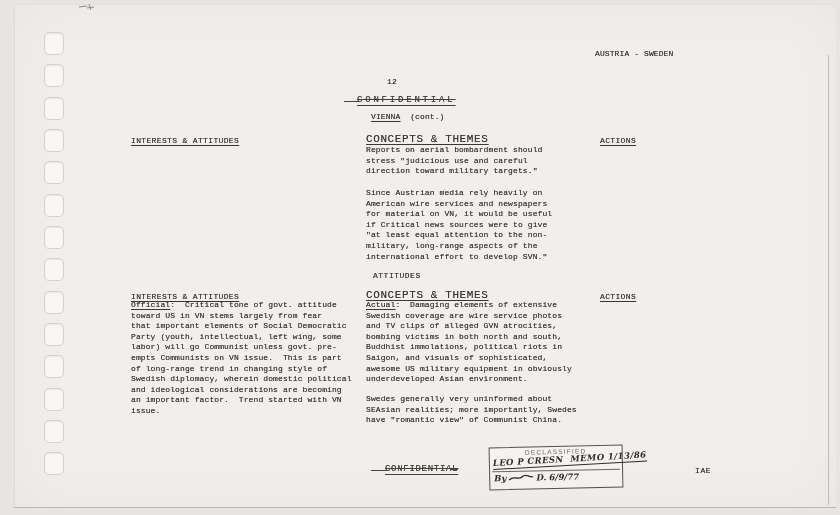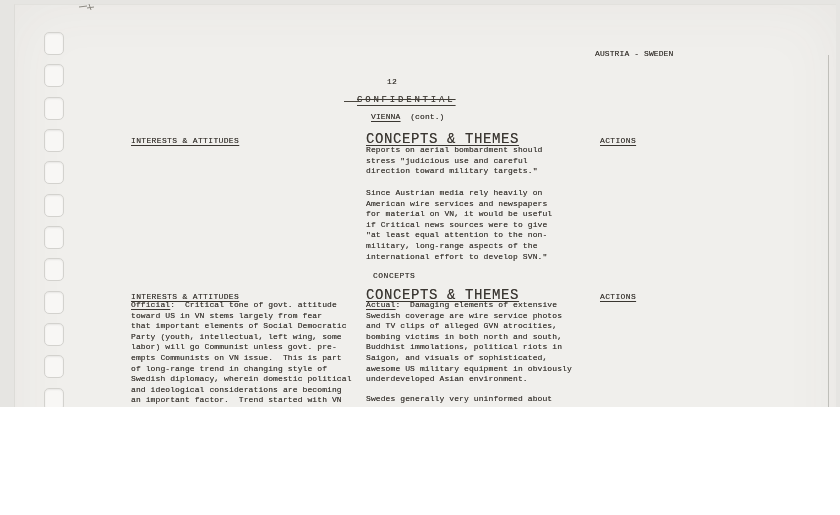--- a/index.html
+++ b/index.html
@@ -1,17 +1,17 @@
 <!DOCTYPE html>
 <html><head>
 <meta charset="utf-8">
 <style>
   html,body{margin:0;padding:0;}
   .doc{
-    position:relative;width:840px;height:407px;overflow:hidden;
+    position:relative;width:840px;height:515px;overflow:hidden;
     background:#e6e5e2;
     font-family:"Liberation Mono","DejaVu Sans Mono",monospace;
   }
   .paper{
     position:absolute;left:14px;top:4px;width:821px;height:502px;
     background:#f0efec;
     border-left:1px solid #dddcd8;
     border-top:1px solid #e2e1dd;
     border-bottom:1px solid #b7b6b1;
     box-shadow:inset 0 0 60px rgba(90,85,75,0.05);
@@ -25,21 +25,21 @@
     background:#f8f7f5;border:1px solid #d3d2ce;
     box-shadow:inset 0 1px 2px rgba(0,0,0,0.07);
   }
   .txt{
     position:absolute;
     font-size:8px;line-height:10.6px;color:#3a3631;
     white-space:pre;letter-spacing:0.1px;
     text-shadow:0 0 0.4px rgba(58,54,49,0.65);
   }
   .hdr{text-decoration:underline;text-underline-offset:2px;letter-spacing:0.35px;margin-top:8px;}
-  .center-hdr{font-size:14px;letter-spacing:0.6px;}
+  .center-hdr{font-size:11px;letter-spacing:0.6px;}
   .u{text-decoration:underline;text-underline-offset:2px;}
   .conf-top{
     font-size:9px;letter-spacing:2.8px;
     text-decoration:underline line-through;text-underline-offset:2.5px;
     color:#413d37;
   }
   .conf-bottom{
     font-size:9px;letter-spacing:0.7px;
     text-decoration:underline line-through;text-underline-offset:2.5px;
     color:#45413a;
@@ -112,21 +112,21 @@
 stress "judicious use and careful
 direction toward military targets."</div>
   <div class="txt" style="left:366px;top:188px">Since Austrian media rely heavily on
 American wire services and newspapers
 for material on VN, it would be useful
 if Critical news sources were to give
 "at least equal attention to the non-
 military, long-range aspects of the
 international effort to develop SVN."</div>
 
-  <div class="txt" style="left:373px;top:271px;letter-spacing:0.5px">CONCEPTS</div>
+  <div class="txt" style="left:373px;top:271px;letter-spacing:0.5px">ATTITUDES</div>
   <div class="txt hdr center-hdr" style="left:366px;top:282px">CONCEPTS &amp; THEMES</div>
   <div class="txt hdr" style="left:131px;top:284px">INTERESTS &amp; ATTITUDES</div>
   <div class="txt hdr" style="left:600px;top:284px">ACTIONS</div>
 
   <div class="txt" style="left:131px;top:300px"><span class="u">Official</span><span>:  Critical tone of govt. attitude
 toward US in VN stems largely from fear
 that important elements of Social Democratic
 Party (youth, intellectual, left wing, some
 labor) will go Communist unless govt. pre-
 empts Communists on VN issue.  This is part

